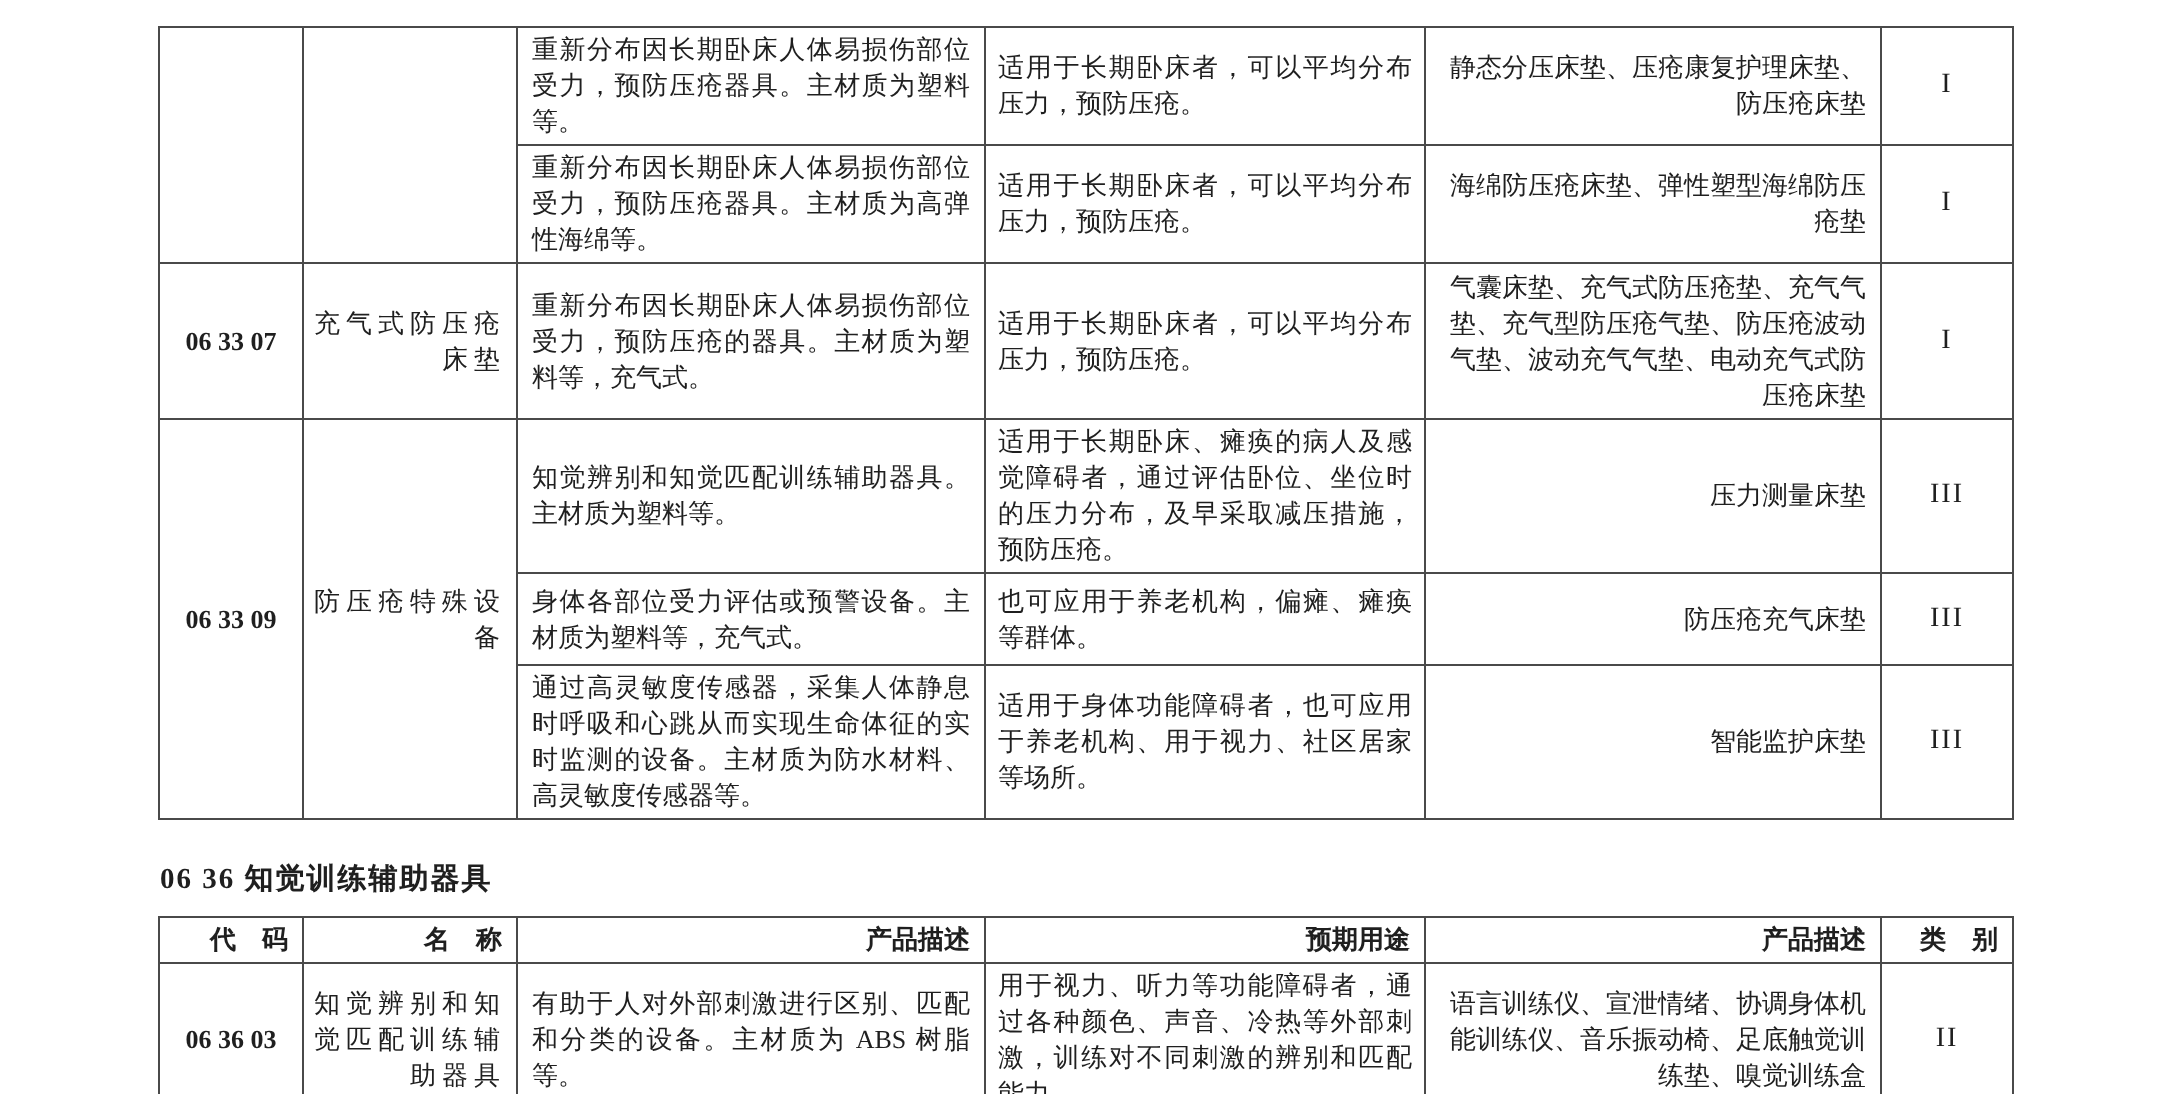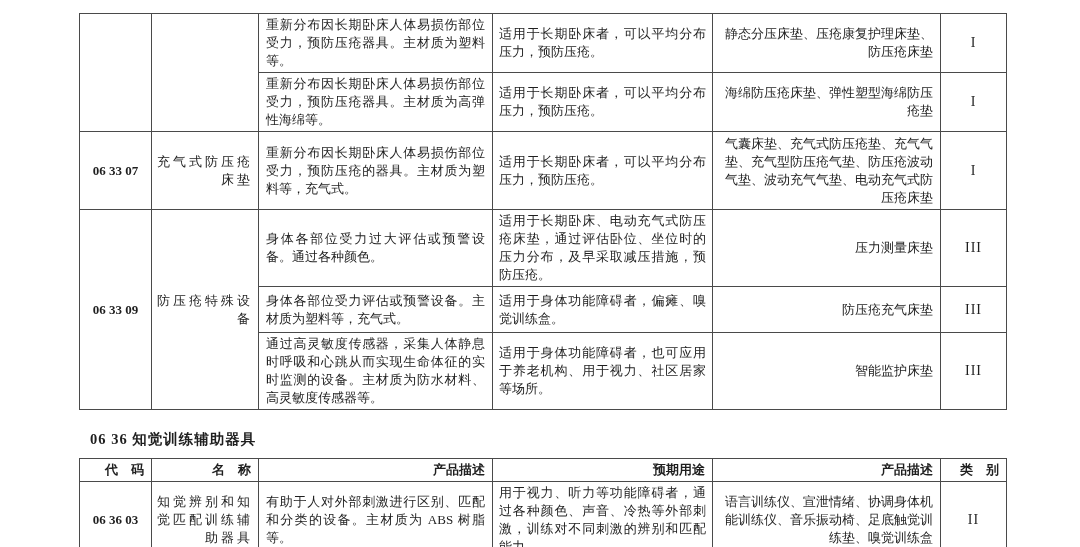--- a/index.html
+++ b/index.html
@@ -24,21 +24,21 @@
   td.code{ text-align:center;white-space:nowrap;padding:2px 2px;font-weight:bold;}
   td.name{ letter-spacing:3px;padding:2px 5px;text-align:right;}
   td.desc{ text-align:justify;}
   td.use{  text-align:justify;padding:2px 6px;}
   td.examples{text-align:right;}
   td.cls{  text-align:center;font-family:"Liberation Serif",serif;font-size:14px;letter-spacing:1px;}
   .r-a{height:56px;} .r-b{height:58px;} .r-c{height:78px;}
   .r-d{height:74px;} .r-e{height:46px;} .r-f{height:74px;margin-top:24px;}
   .hrow{height:20px;} .r-g{height:52px;}
   #section-heading{
-    position:absolute;left:90px;top:430px;
+    position:absolute;left:80px;top:430px;
     font-size:14.5px;font-weight:bold;letter-spacing:1px;
   }
 </style>
 </head>
 <body>
 
 <table id="table1" class="doc-table">
   <colgroup>
     <col style="width:72px">
       <col style="width:107px">
@@ -66,28 +66,28 @@
       <td class="code">06 33 07</td>
       <td class="name">充气式防压疮床垫</td>
       <td class="desc">重新分布因长期卧床人体易损伤部位受力，预防压疮的器具。主材质为塑料等，充气式。</td>
       <td class="use">适用于长期卧床者，可以平均分布压力，预防压疮。</td>
       <td class="examples">气囊床垫、充气式防压疮垫、充气气垫、充气型防压疮气垫、防压疮波动气垫、波动充气气垫、电动充气式防压疮床垫</td>
       <td class="cls">I</td>
     </tr>
     <tr class="r-d">
       <td class="code" rowspan="3">06 33 09</td>
       <td class="name" rowspan="3">防压疮特殊设备</td>
-      <td class="desc">身体各部位受力过大评估或预警设备。通过各种颜色。</td>
-      <td class="use">适用于长期卧床、电动充气式防压疮床垫，通过评估卧位、坐位时的压力分布，及早采取减压措施，预防压疮。</td>
+      <td class="desc">知觉辨别和知觉匹配训练辅助器具。主材质为塑料等。</td>
+      <td class="use">适用于长期卧床、瘫痪的病人及感觉障碍者，通过评估卧位、坐位时的压力分布，及早采取减压措施，预防压疮。</td>
       <td class="examples">压力测量床垫</td>
       <td class="cls">III</td>
     </tr>
     <tr class="r-e">
       <td class="desc">身体各部位受力评估或预警设备。主材质为塑料等，充气式。</td>
-      <td class="use">适用于身体功能障碍者，偏瘫、嗅觉训练盒。</td>
+      <td class="use">也可应用于养老机构，偏瘫、瘫痪等群体。</td>
       <td class="examples">防压疮充气床垫</td>
       <td class="cls">III</td>
     </tr>
     <tr class="r-f">
       <td class="desc">通过高灵敏度传感器，采集人体静息时呼吸和心跳从而实现生命体征的实时监测的设备。主材质为防水材料、高灵敏度传感器等。</td>
       <td class="use">适用于身体功能障碍者，也可应用于养老机构、用于视力、社区居家等场所。</td>
       <td class="examples">智能监护床垫</td>
       <td class="cls">III</td>
     </tr>
   </tbody>

